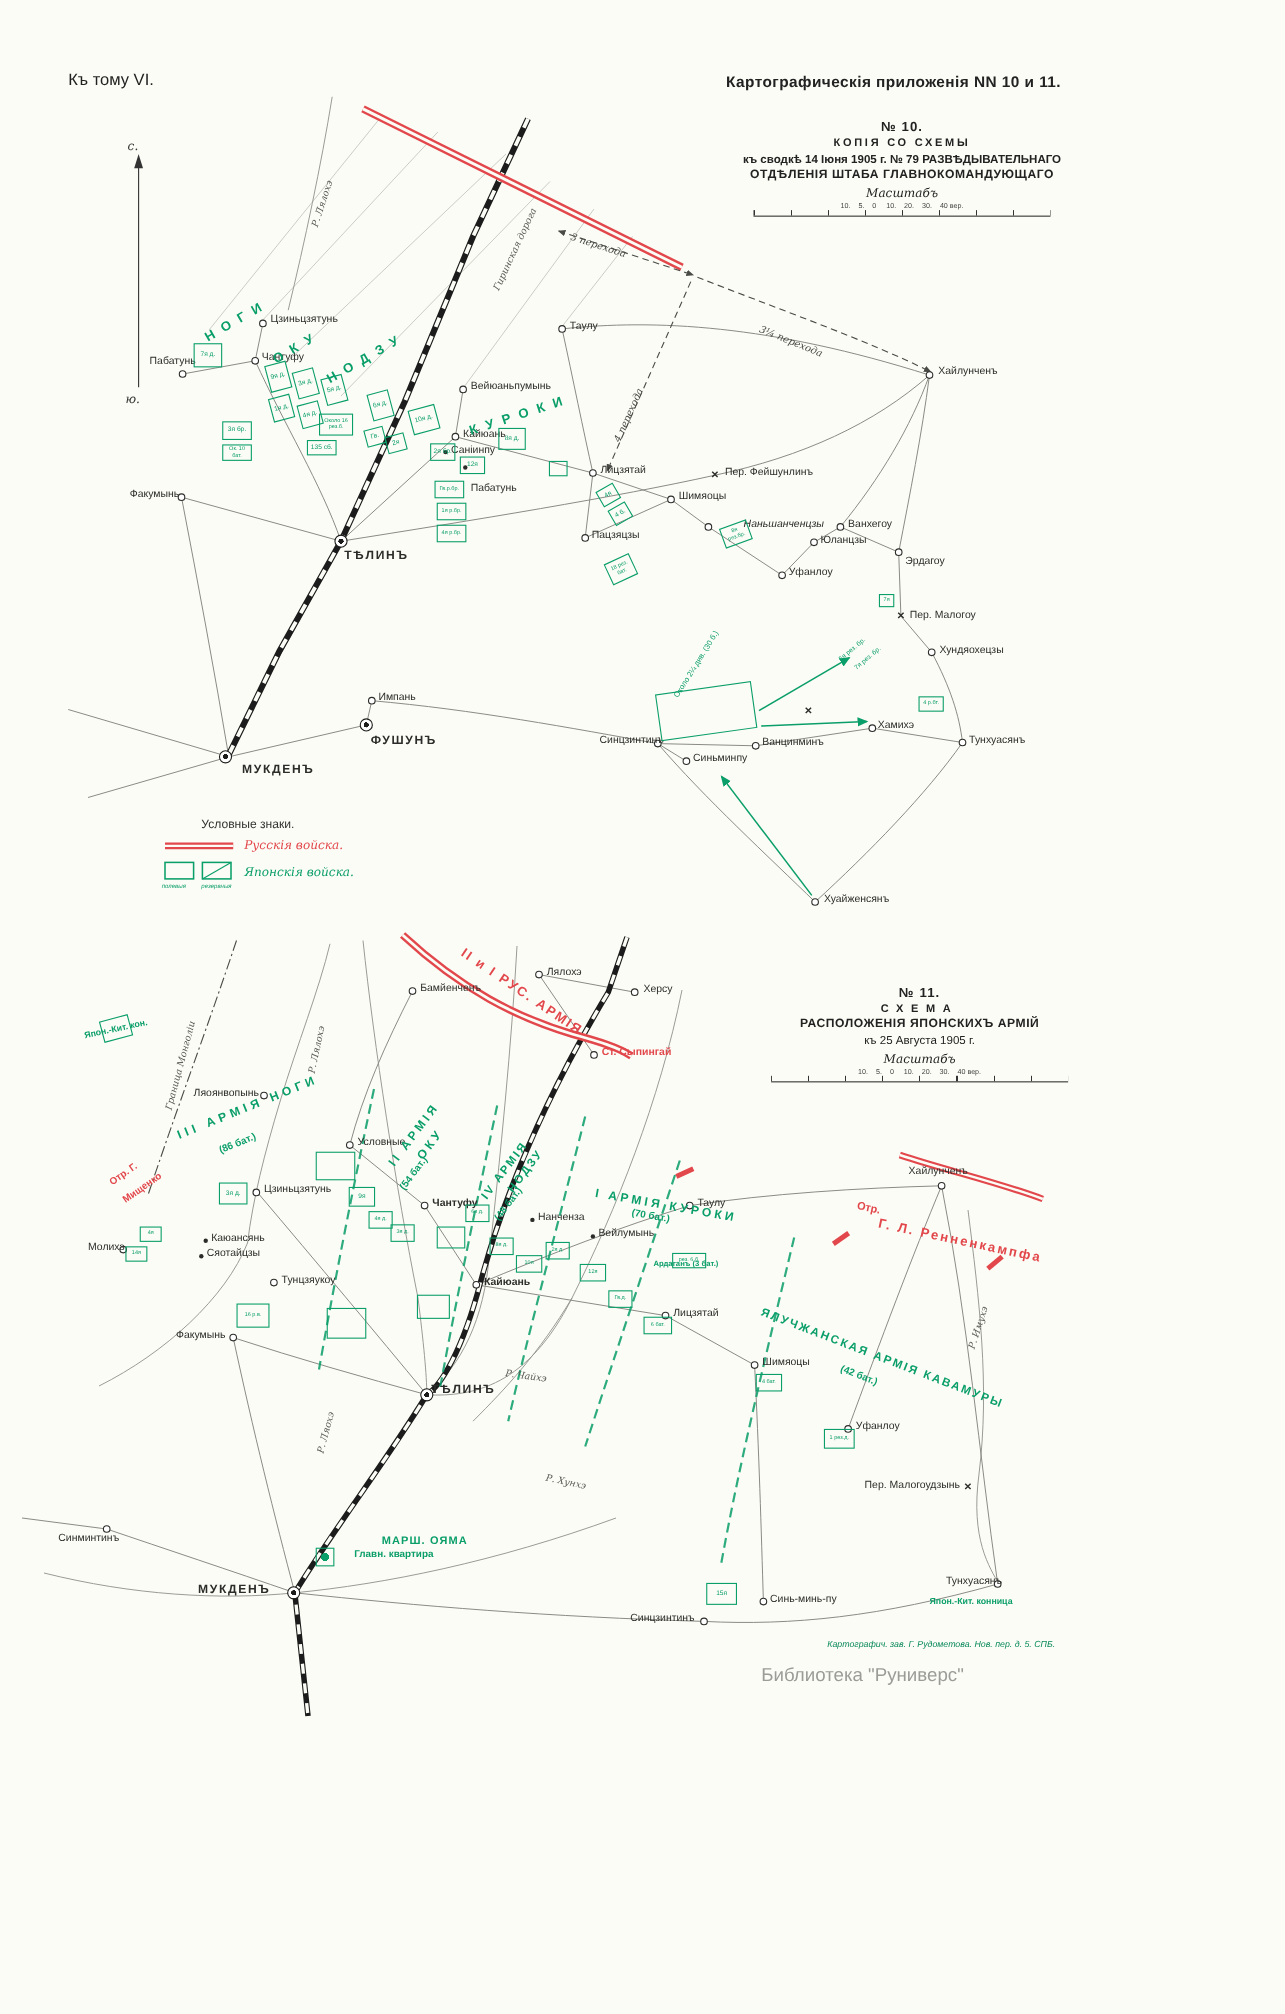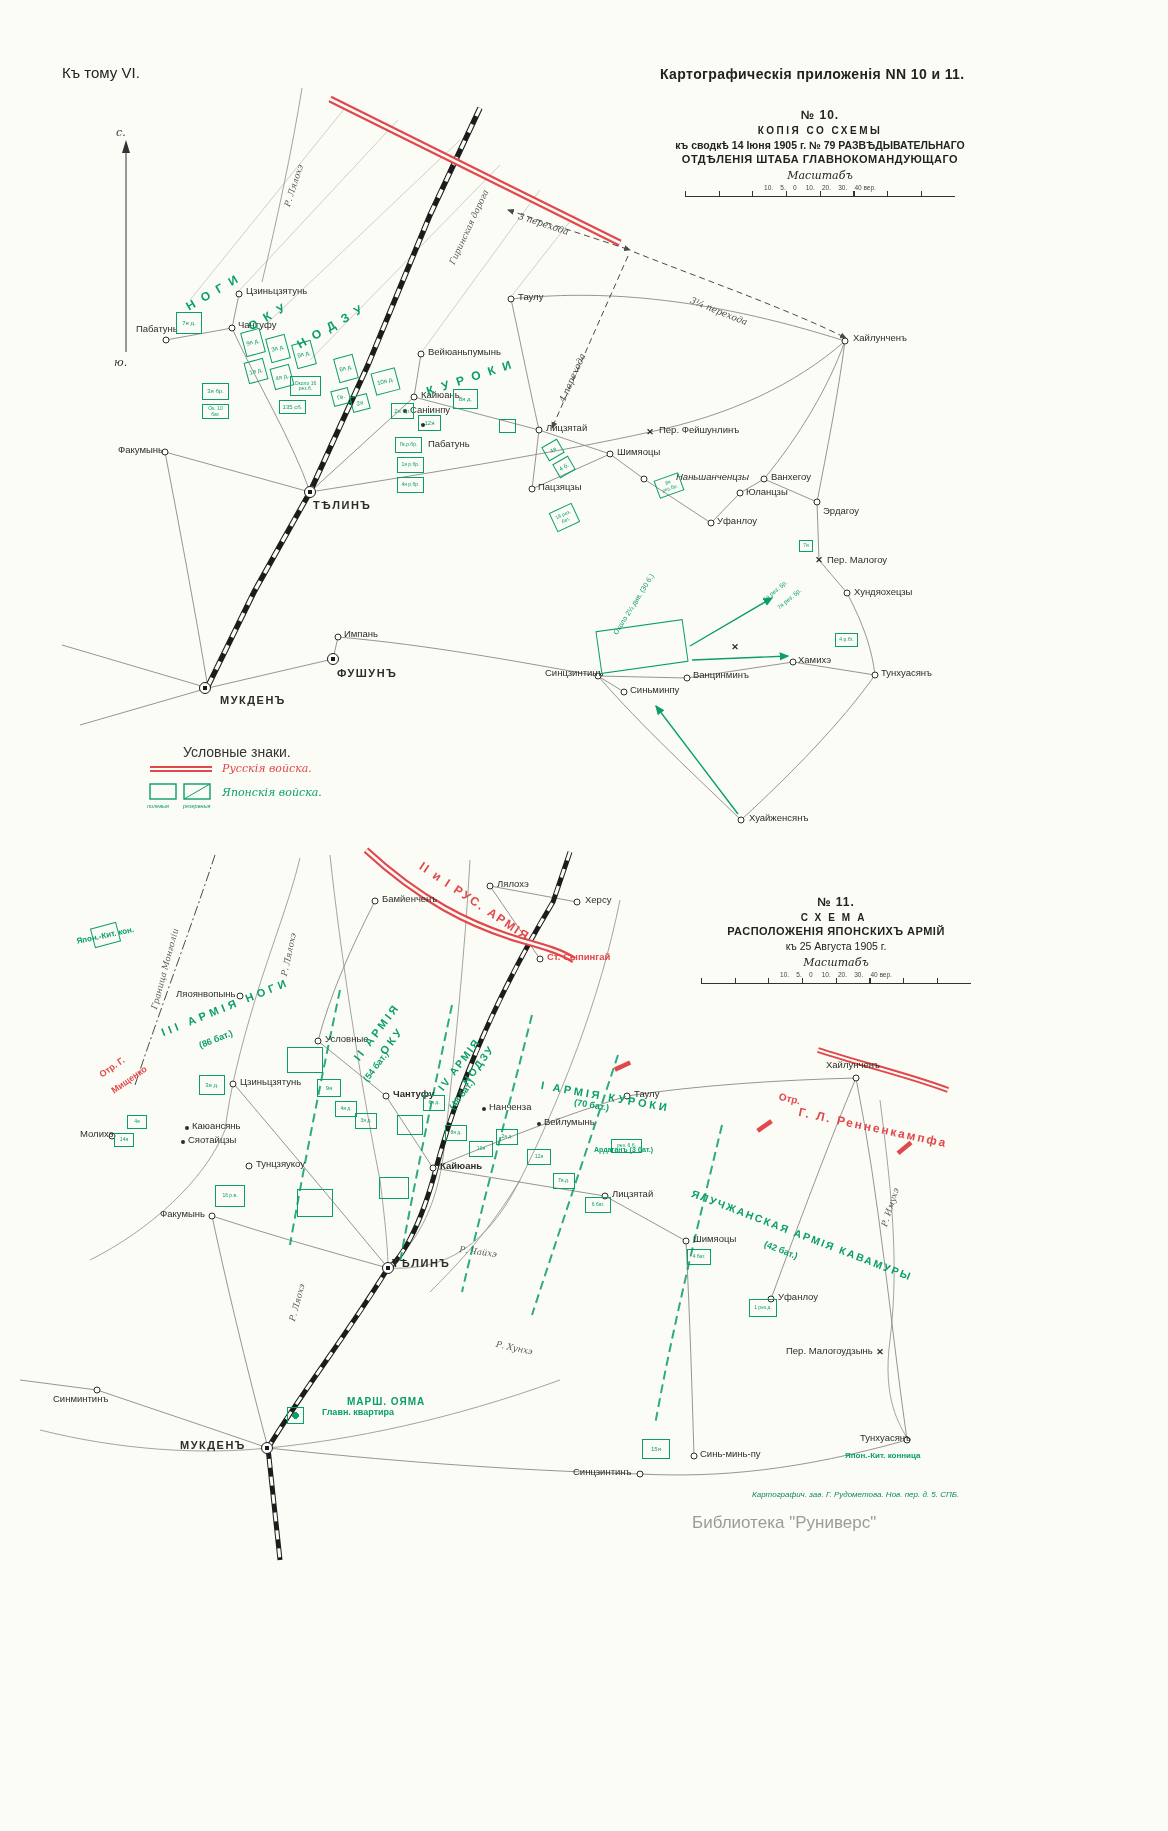--- a/index.html
+++ b/index.html
@@ -33,21 +33,21 @@
   .t-num{font-size:12px;font-weight:700;letter-spacing:1px}
   .t-main{font-size:10px;font-weight:700;letter-spacing:2.5px;margin-top:3px}
   .t-main.schema{letter-spacing:7px}
   .t-sub{font-size:10.5px;font-weight:700;margin-top:3px}
   .t-sub2{font-size:11px;font-weight:700;letter-spacing:.5px;margin-top:2px}
   .t-plain{font-size:10.5px;margin-top:3px}
   .t-scale{font-family:"DejaVu Serif",serif;font-style:italic;font-size:11px;margin-top:4px}
   .scale-ticks{font-size:6.5px;color:#444;white-space:pre;margin-top:2px}
   .scale-bar{width:270px;height:5px;margin:0 auto;border-bottom:1.2px solid #333;
         background:repeating-linear-gradient(90deg,#333 0,#333 1px,transparent 1px,transparent 33.7px)}
-  .legend-title{position:absolute;left:183px;top:744px;font-size:14px;color:#333}
+  .legend-title{position:absolute;left:183px;top:744px;font-size:11px;color:#333}
   .leg-rus{position:absolute;left:222px;top:762px;font-family:"DejaVu Serif",serif;font-style:italic;color:#e2474b;font-size:11px}
   .leg-jap{position:absolute;left:222px;top:786px;font-family:"DejaVu Serif",serif;font-style:italic;color:#0a9e6a;font-size:11px}
   .leg-tiny1{position:absolute;left:147px;top:803px;color:#0a9e6a;font-size:5.5px;font-style:italic}
   .leg-tiny2{position:absolute;left:183px;top:803px;color:#0a9e6a;font-size:5.5px;font-style:italic}
   .credit{position:absolute;left:752px;top:1490px;color:#0a8a5c;font-size:8px;font-style:italic}
   .watermark{position:absolute;left:692px;top:1513px;color:#9b9b98;font-size:17px}
   .compass-letter{position:absolute;font-size:11px;font-style:italic;font-family:"DejaVu Serif",serif;color:#333}
 </style>
 </head>
 <body>

